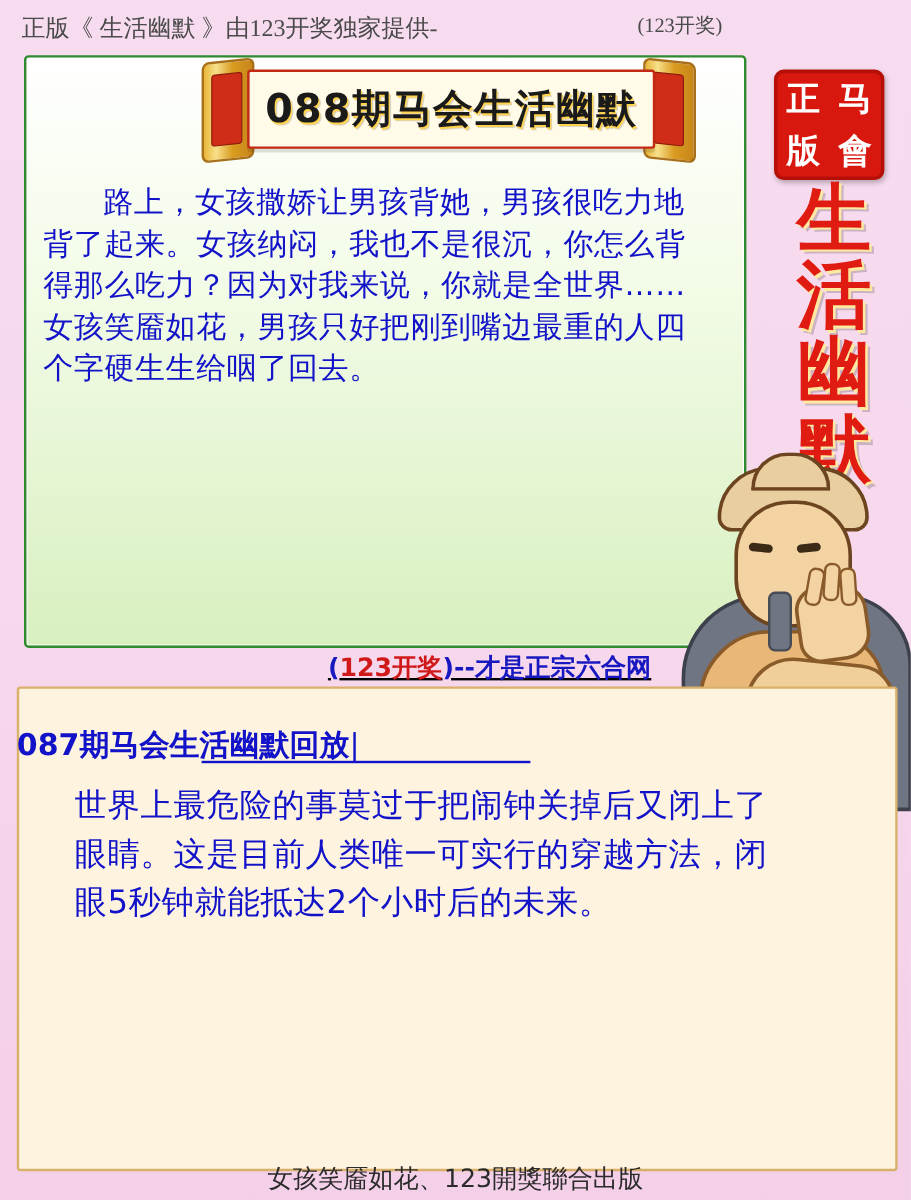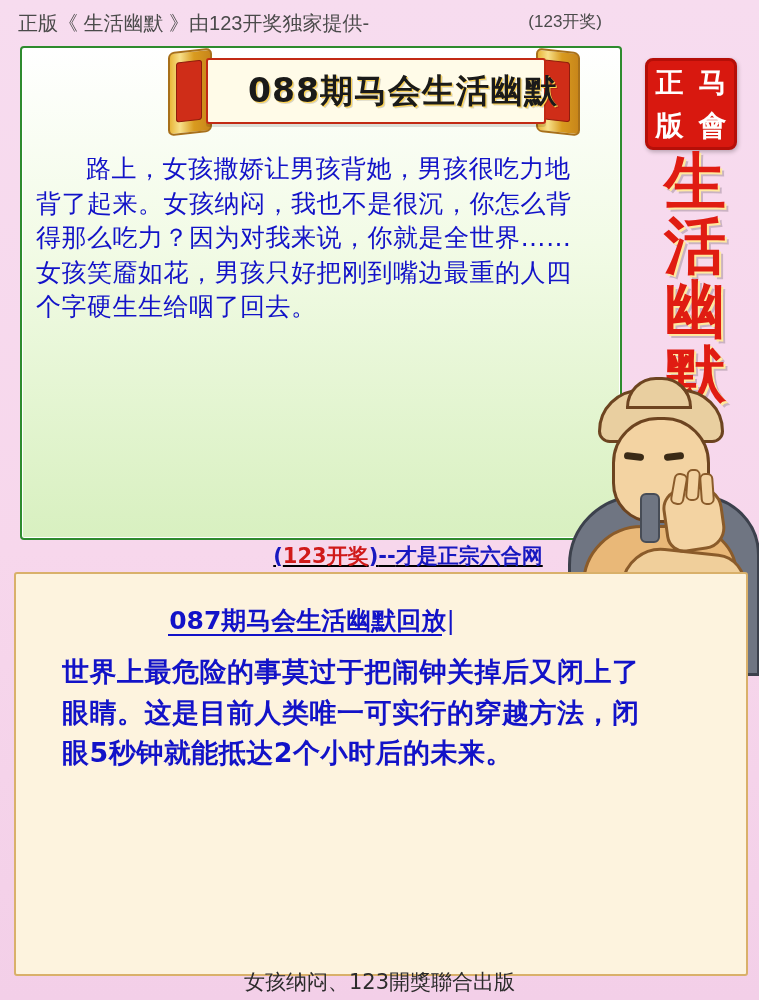--- a/index.html
+++ b/index.html
@@ -20,20 +20,21 @@
     width: 759px;
     height: 1000px;
     background: linear-gradient(180deg,#f7dcef 0%, #f7d7ec 55%, #f3cfe8 100%);
   }
   
   .top-bar {
     position: absolute;
     left: 0; top: 0;
     width: 624px;
     height: 44px;
+    font-family: Liberation Serif, serif;
   }
   .top-left-text {
     position: absolute;
     left: 18px; top: 10px;
     font-size: 20px;
     color: #4a4a4a;
     letter-spacing: 0px;
     white-space: nowrap;
   }
   .top-right-text {
@@ -86,21 +87,20 @@
     height: 62px;
     line-height: 62px;
     text-align: center;
     font-size: 33px;
     font-weight: bold;
     font-family: "DejaVu Sans", "Liberation Sans", sans-serif;
     color: #1a1a1a;
     letter-spacing: 1px;
     text-shadow: 1px 1px 0 #ffd34d, 2px 2px 0 rgba(0,0,0,0.15);
     white-space: nowrap;
-    padding-left: 27px;
   }
   .roll {
     position: absolute;
     top: 0;
     width: 40px;
     height: 80px;
     background: linear-gradient(90deg,#e9b63a 0%, #f7e08a 25%, #d99b1f 60%, #c8861a 100%);
     border: 2px solid #a8701a;
     border-radius: 6px;
   }
@@ -310,45 +310,44 @@
     width: 730px;
     height: 400px;
     background: #fdf3de;
     border: 2px solid #d9b06a;
     border-radius: 3px;
   }
   .lower-title {
     position: absolute;
     left: 14px; top: 604px;
     width: 540px;
-    text-align: center;
+    text-align: left;
     font-size: 25px;
     font-weight: bold;
     font-family: "DejaVu Sans", "Liberation Sans", sans-serif;
     color: #1212c8;
     white-space: nowrap;
-    margin-left: 28px;
   }
   .lower-title .cursor {
     color: #1212c8;
     font-weight: normal;
   }
   .lower-underline {
     position: absolute;
     left: 168px; top: 634px;
     width: 274px;
     height: 2px;
     background: #1212c8;
   }
   .lower-text {
     position: absolute;
     left: 62px; top: 652px;
     width: 600px;
     font-size: 27px;
-    font-weight: bold;
+    font-weight: normal;
     font-family: "DejaVu Sans", "Liberation Sans", sans-serif;
     line-height: 1.5;
     color: #1212c8;
     letter-spacing: 0.5px;
   }
   
   .footer {
     position: absolute;
     left: 0; top: 968px;
     width: 759px;
@@ -420,15 +419,15 @@
     <div class="ch-finger f1"></div>
     <div class="ch-finger f2"></div>
     <div class="ch-finger f3"></div>
   </div>
 
   <div class="lower-card"></div>
   <div class="lower-title"><span>087期马会生活幽默回放</span><span class="cursor">|</span></div>
   <div class="lower-underline"></div>
   <div class="lower-text">世界上最危险的事莫过于把闹钟关掉后又闭上了眼睛。这是目前人类唯一可实行的穿越方法，闭眼5秒钟就能抵达2个小时后的未来。</div>
 
-  <div class="footer">女孩纳闷、123開獎聯合出版</div>
+  <div class="footer">女孩笑靥如花、123開獎聯合出版</div>
 
 </div>
 
 </body></html>

